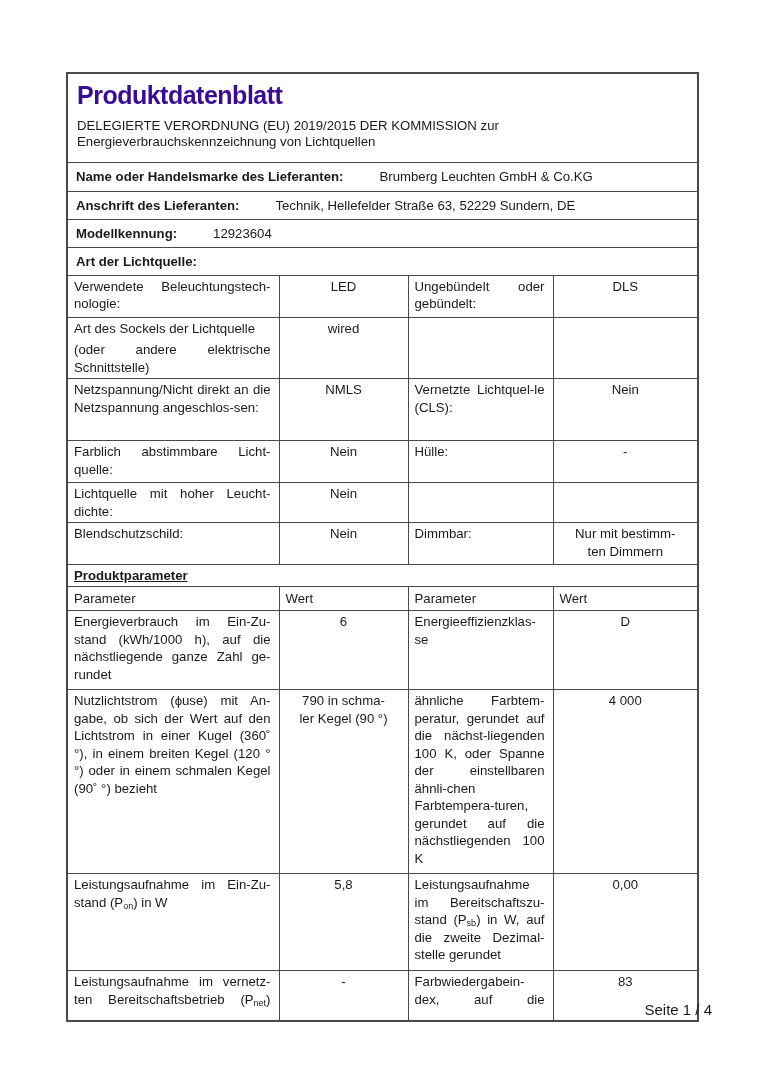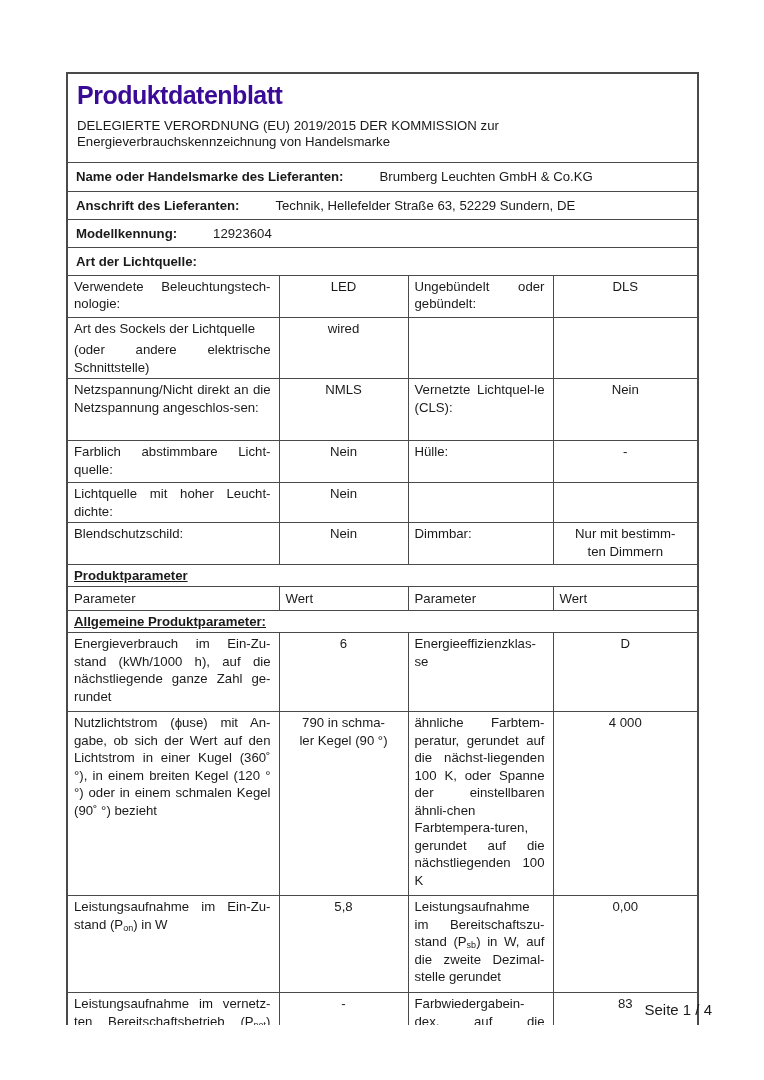--- a/index.html
+++ b/index.html
@@ -63,21 +63,21 @@
           <col class="w2">
           <col class="w3">
           <col class="w4">
         </colgroup>
       <tbody>
 
         <tr style="height:89px">
           <td colspan="4" class="title-cell">
             <div class="doc-title">Produktdatenblatt</div>
             <div class="reg-line">DELEGIERTE VERORDNUNG (EU) 2019/2015 DER KOMMISSION zur</div>
-            <div class="reg-line">Energieverbrauchskennzeichnung von Handelsmarke</div>
+            <div class="reg-line">Energieverbrauchskennzeichnung von Lichtquellen</div>
           </td>
         </tr>
 
         <tr style="height:29px">
           <td colspan="4" class="info-cell">
             <span class="lbl">Name oder Handelsmarke des Lieferanten:</span><span class="val">Brumberg Leuchten GmbH &amp; Co.KG</span>
           </td>
         </tr>
 
         <tr style="height:28px">
@@ -147,23 +147,20 @@
           <td colspan="4" class="sec-hdr">Produktparameter</td>
         </tr>
 
         <tr style="height:23px">
           <td class="colhdr">Parameter</td>
           <td class="colhdr">Wert</td>
           <td class="colhdr">Parameter</td>
           <td class="colhdr">Wert</td>
         </tr>
 
-        <tr style="height:22px">
-          <td colspan="4" class="sec-hdr">Allgemeine Produktparameter:</td>
-        </tr>
 
         <tr style="height:79px">
           <td class="just">Energieverbrauch im Ein-Zu-stand (kWh/1000 h), auf die nächstliegende ganze Zahl ge-rundet</td>
           <td class="ctr">6</td>
           <td class="just">Energieeffizienzklas-se</td>
           <td class="ctr">D</td>
         </tr>
 
         <tr style="height:184px">
           <td class="just">Nutzlichtstrom (ϕuse) mit An-gabe, ob sich der Wert auf den Lichtstrom in einer Kugel (360˚ °), in einem breiten Kegel (120 °°) oder in einem schmalen Kegel (90˚ °) bezieht</td>

